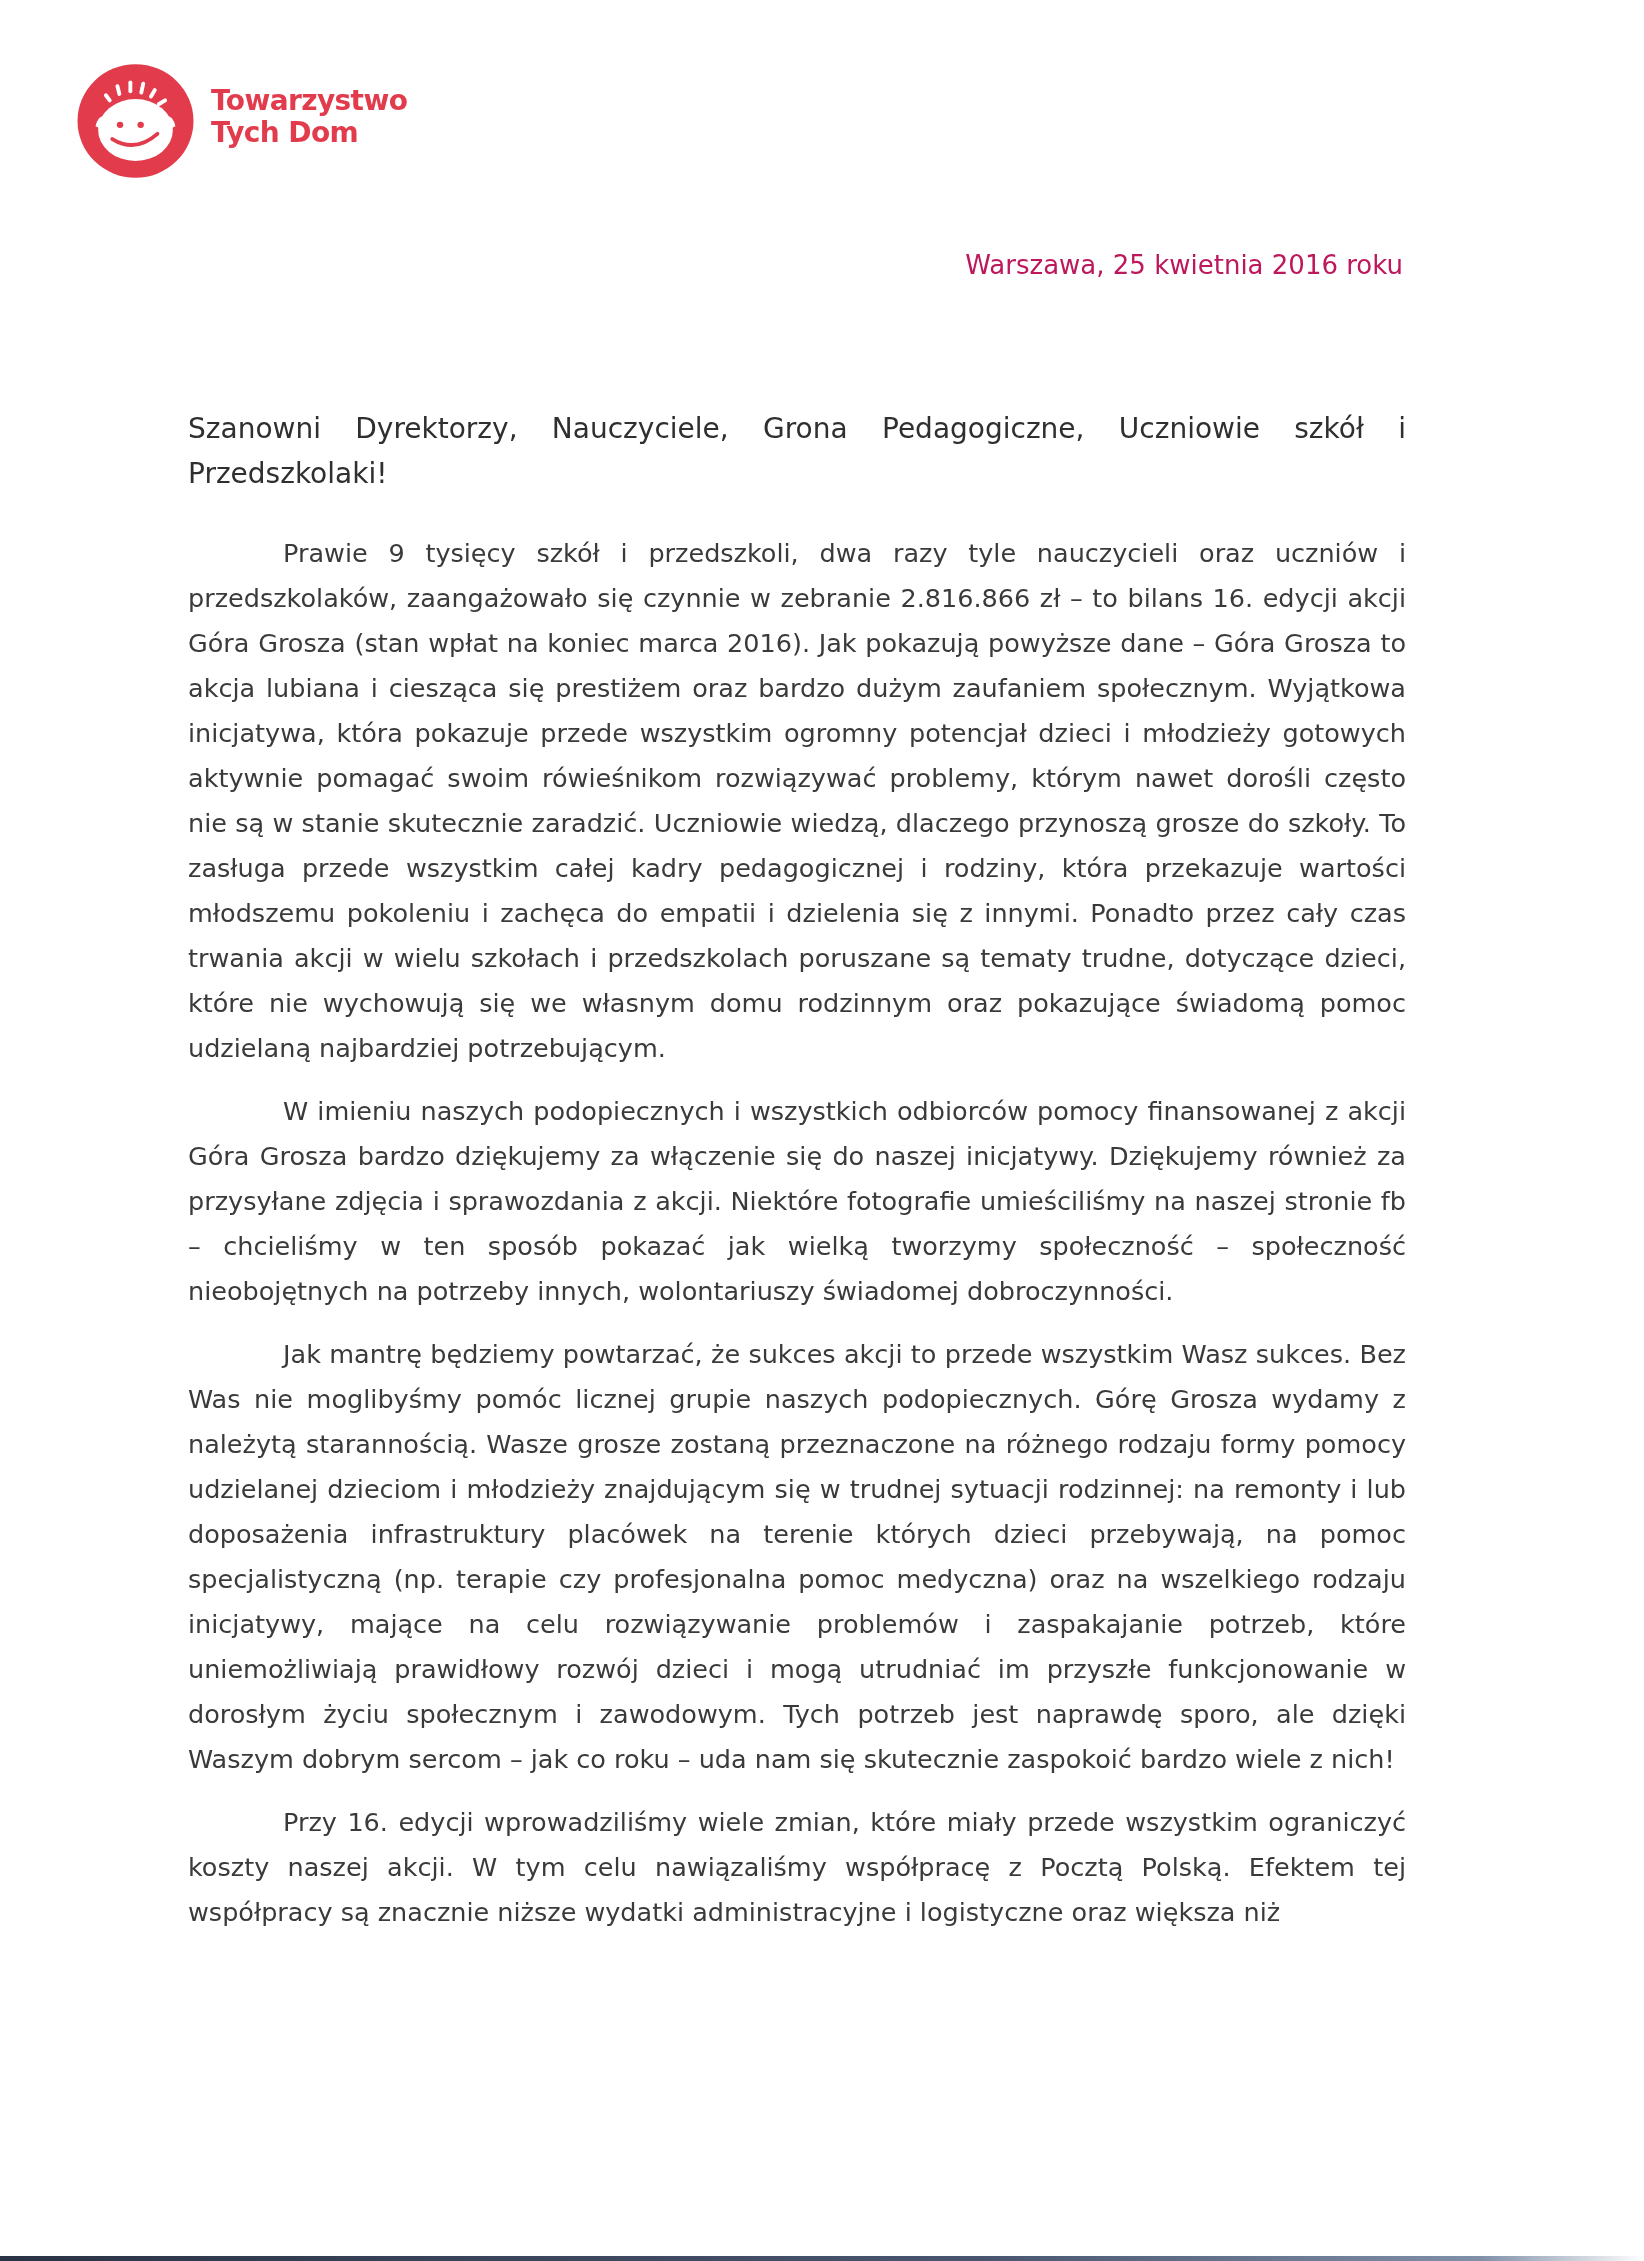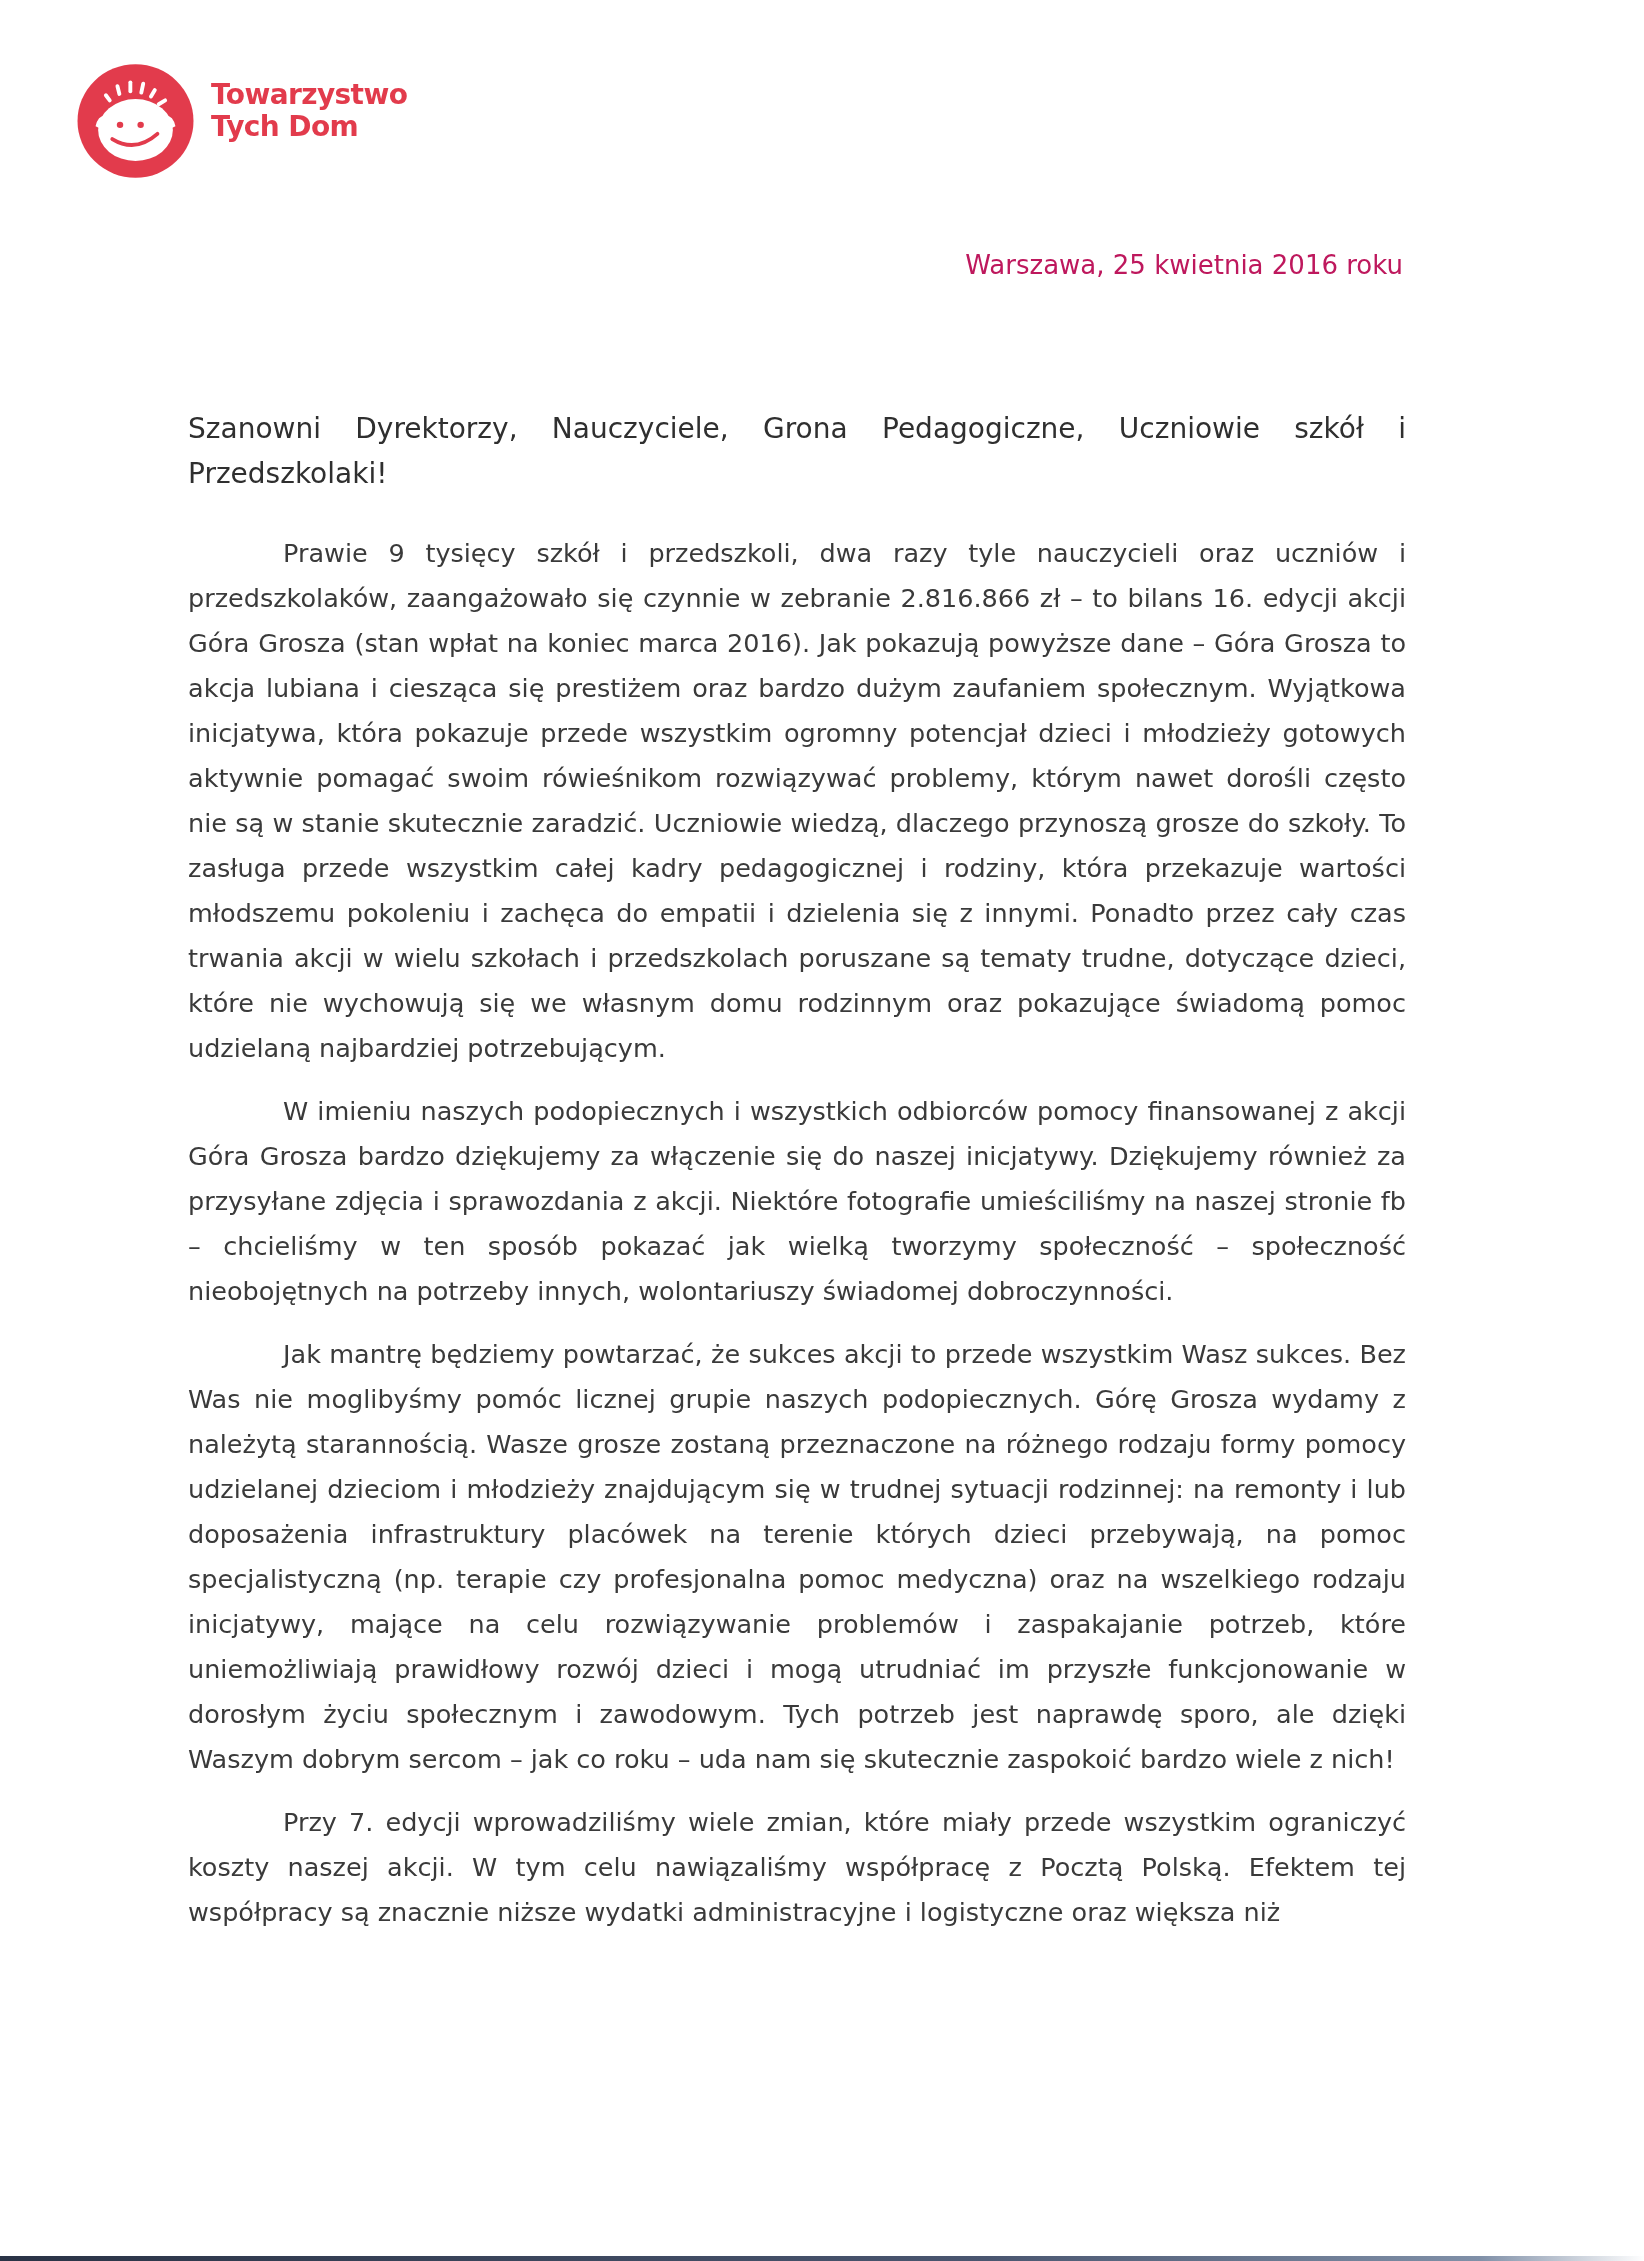--- a/index.html
+++ b/index.html
@@ -3,21 +3,21 @@
 <meta charset="utf-8">
 <style>
   html, body { margin: 0; padding: 0; }
   body {
     width: 1645px; height: 2261px; position: relative; overflow: hidden;
     background: #ffffff; color: #3a3a3a;
     font-family: "DejaVu Sans", sans-serif;
   }
   .logo { position: absolute; left: 76px; top: 63px; width: 361px; height: 123px; }
   .logo svg.mark { position: absolute; left: 0; top: 0; width: 119px; height: 116px; }
-  .logo .wordmark { position: absolute; left: 135px; top: 16px; color: #e23b4c;
+  .logo .wordmark { position: absolute; left: 135px; top: 22px; color: #e23b4c;
     font-family: "DejaVu Sans", sans-serif; font-weight: bold; font-size: 28px; line-height: 32px; letter-spacing: -0.6px; }
   .date { position: absolute; right: 242px; top: 250px; font-size: 26px; color: #be185d; }
   .salutation { position: absolute; left: 188px; top: 406px; width: 1218px;
     font-weight: normal; font-size: 28px; line-height: 45px; color: #2f2f2f; text-align: justify; text-align-last: left; }
   .body { position: absolute; left: 188px; top: 516px; width: 1218px; }
   .para { font-size: 25.5px; line-height: 45px; text-align: justify; margin: 15px 0 18px 0; text-indent: 95px; color: #3a3a3a; }
   .footer { position: absolute; left: 188px; top: 2061px; font-family: "Liberation Serif", serif; font-size: 20px; line-height: 31px; color: #333; }
   .scan-edge { position: absolute; left: 0; right: 0; bottom: 0; height: 5.2px; background: linear-gradient(90deg,#2a3346,#4a5670 60%,#8090a8 90%,#ffffff); }
 </style>
 </head>
@@ -48,20 +48,20 @@
 </div>
 
 <div class="date">Warszawa, 25 kwietnia 2016 roku</div>
 
 <div class="salutation">Szanowni Dyrektorzy, Nauczyciele, Grona Pedagogiczne, Uczniowie szkół i Przedszkolaki!</div>
 
 <div class="body">
   <p class="para">Prawie 9 tysięcy szkół i przedszkoli, dwa razy tyle nauczycieli oraz uczniów i przedszkolaków, zaangażowało się czynnie w zebranie 2.816.866 zł – to bilans 16. edycji akcji Góra Grosza (stan wpłat na koniec marca 2016). Jak pokazują powyższe dane – Góra Grosza to akcja lubiana i ciesząca się prestiżem oraz bardzo dużym zaufaniem społecznym. Wyjątkowa inicjatywa, która pokazuje przede wszystkim ogromny potencjał dzieci i młodzieży gotowych aktywnie pomagać swoim rówieśnikom rozwiązywać problemy, którym nawet dorośli często nie są w stanie skutecznie zaradzić. Uczniowie wiedzą, dlaczego przynoszą grosze do szkoły. To zasługa przede wszystkim całej kadry pedagogicznej i rodziny, która przekazuje wartości młodszemu pokoleniu i zachęca do empatii i dzielenia się z innymi. Ponadto przez cały czas trwania akcji w wielu szkołach i przedszkolach poruszane są tematy trudne, dotyczące dzieci, które nie wychowują się we własnym domu rodzinnym oraz pokazujące świadomą pomoc udzielaną najbardziej potrzebującym.</p>
   <p class="para">W imieniu naszych podopiecznych i wszystkich odbiorców pomocy finansowanej z akcji Góra Grosza bardzo dziękujemy za włączenie się do naszej inicjatywy. Dziękujemy również za przysyłane zdjęcia i sprawozdania z akcji. Niektóre fotografie umieściliśmy na naszej stronie fb – chcieliśmy w ten sposób pokazać jak wielką tworzymy społeczność – społeczność nieobojętnych na potrzeby innych, wolontariuszy świadomej dobroczynności.</p>
   <p class="para">Jak mantrę będziemy powtarzać, że sukces akcji to przede wszystkim Wasz sukces. Bez Was nie moglibyśmy pomóc licznej grupie naszych podopiecznych.  Górę Grosza wydamy z należytą starannością. Wasze grosze zostaną przeznaczone na różnego rodzaju formy pomocy udzielanej dzieciom i młodzieży znajdującym się w trudnej sytuacji rodzinnej: na remonty i lub doposażenia infrastruktury placówek na terenie których dzieci przebywają, na pomoc specjalistyczną (np. terapie czy profesjonalna pomoc medyczna) oraz na wszelkiego rodzaju inicjatywy, mające na celu rozwiązywanie problemów i zaspakajanie potrzeb, które uniemożliwiają prawidłowy rozwój dzieci i mogą utrudniać im przyszłe funkcjonowanie w dorosłym życiu społecznym i zawodowym. Tych potrzeb jest naprawdę sporo, ale dzięki Waszym dobrym sercom – jak co roku – uda nam się skutecznie zaspokoić bardzo wiele z nich!</p>
-  <p class="para">Przy 7. edycji wprowadziliśmy wiele zmian, które miały przede wszystkim ograniczyć koszty naszej akcji. W tym celu nawiązaliśmy współpracę z Pocztą Polską. Efektem tej współpracy są znacznie niższe wydatki administracyjne i logistyczne oraz większa niż</p>
+  <p class="para">Przy 16. edycji wprowadziliśmy wiele zmian, które miały przede wszystkim ograniczyć koszty naszej akcji. W tym celu nawiązaliśmy współpracę z Pocztą Polską. Efektem tej współpracy są znacznie niższe wydatki administracyjne i logistyczne oraz większa niż</p>
 </div>
 
 <div class="footer">
 </div>
 
 <div class="scan-edge"></div>
 
 
 </body></html>

